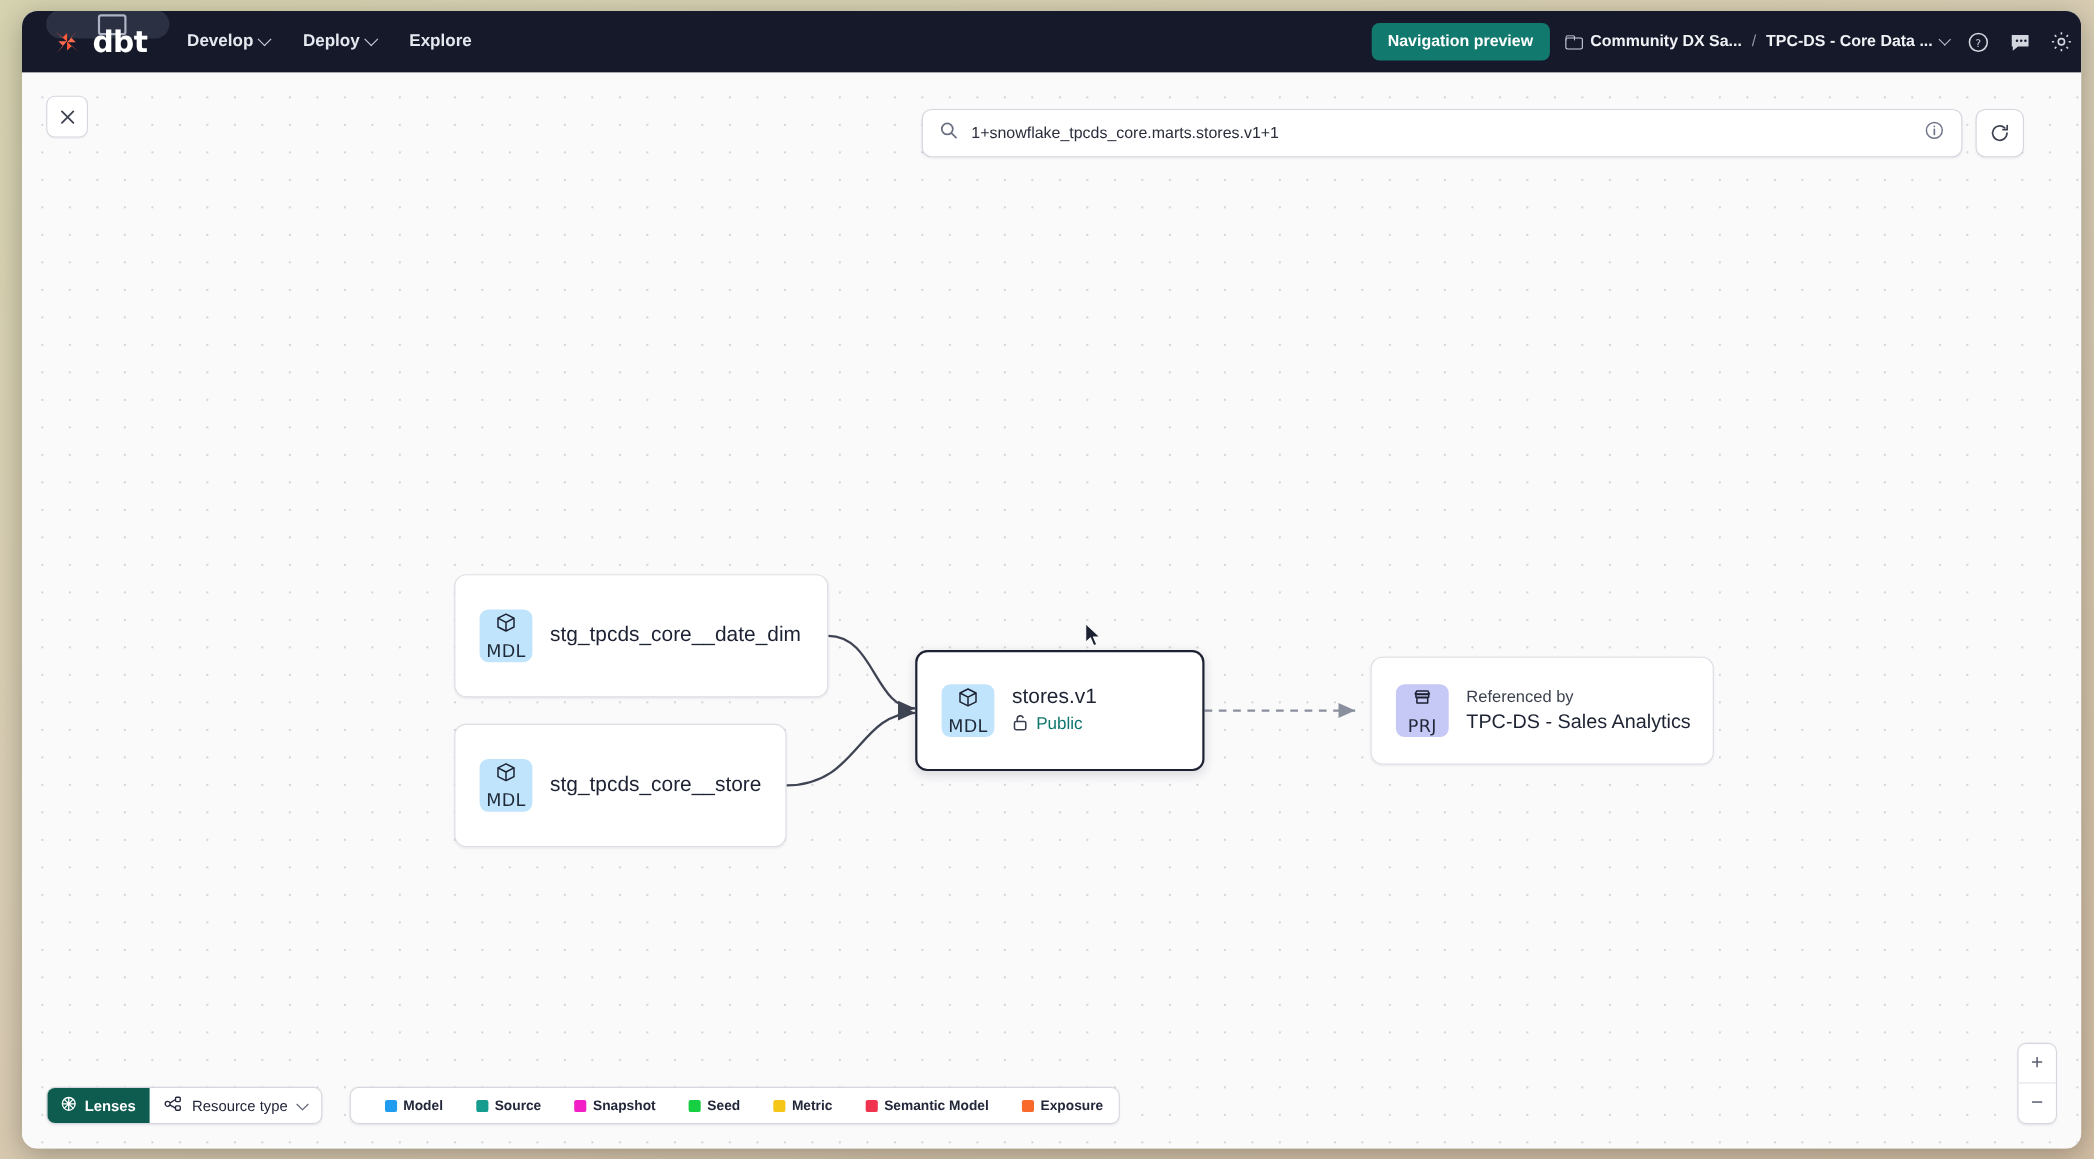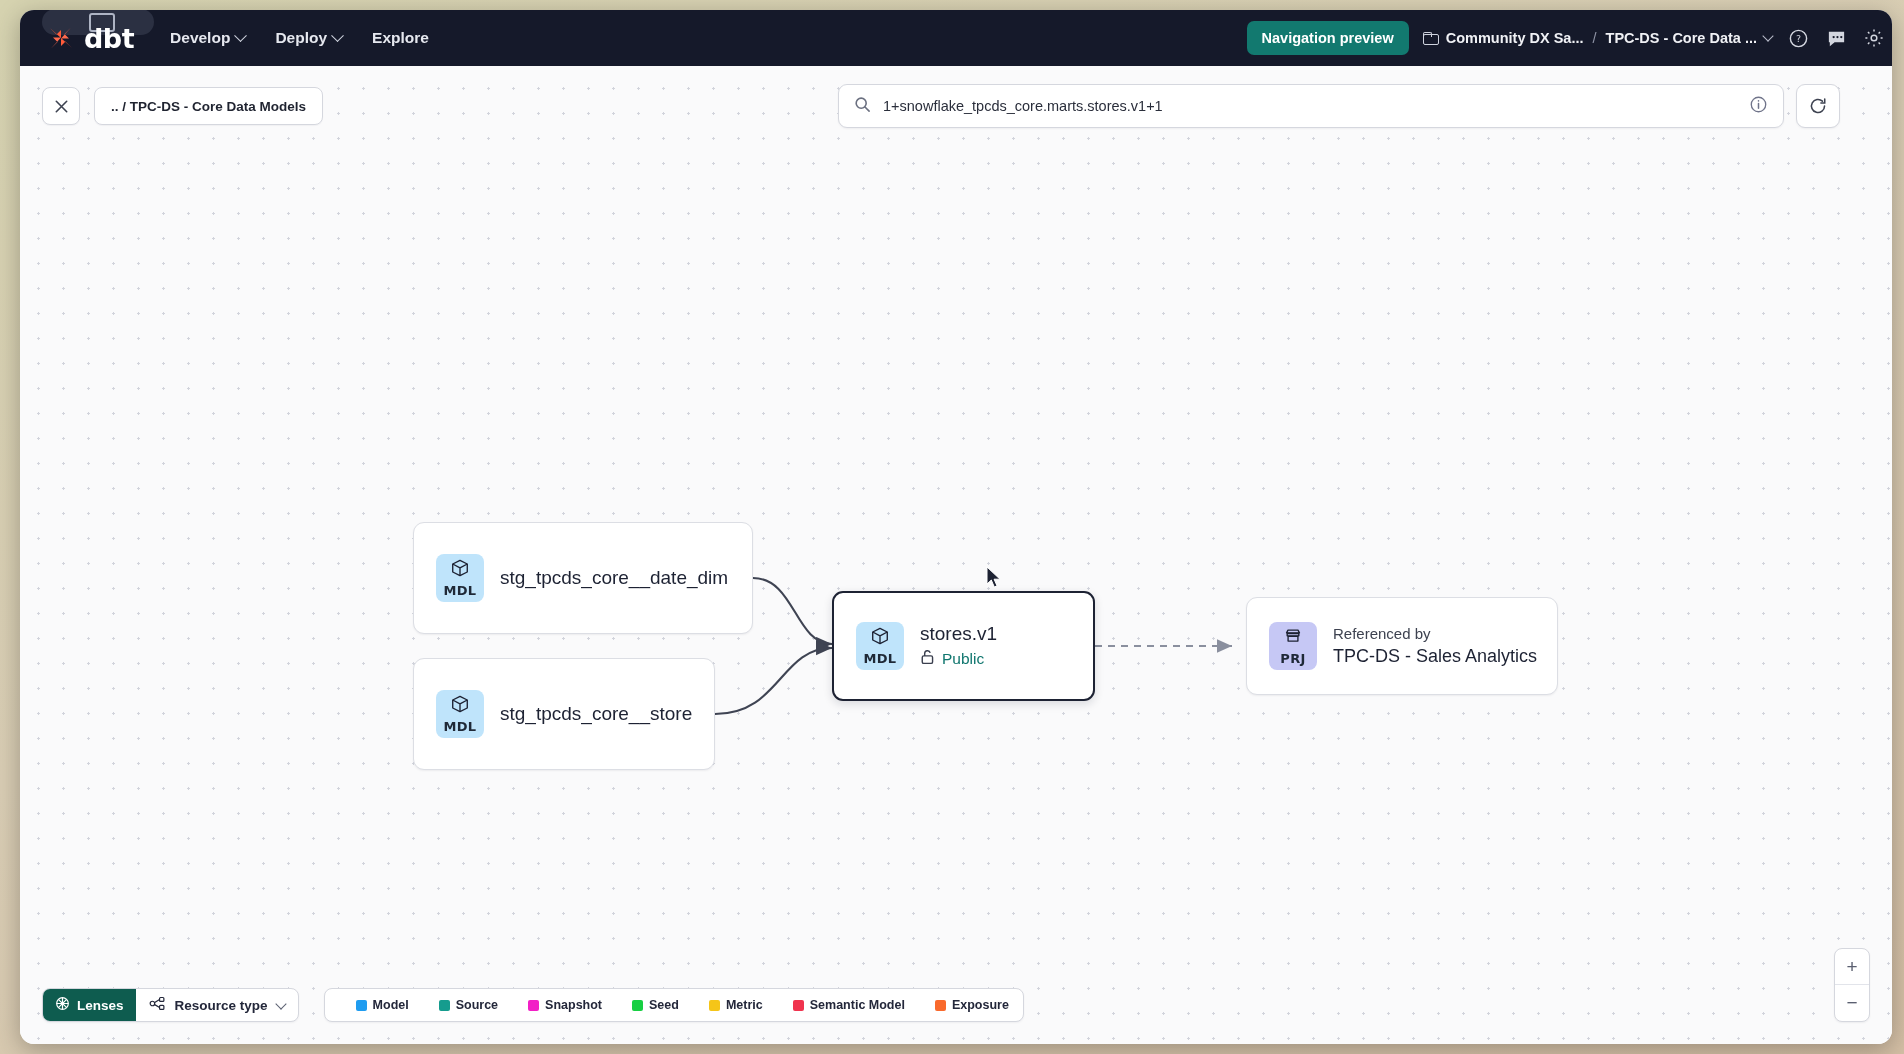--- a/index.html
+++ b/index.html
@@ -88,21 +88,21 @@
     border-radius: 8px; display:flex; align-items:center; justify-content:center;
     cursor:pointer; box-shadow: 0 1px 1px rgba(16,24,40,.04);
   }
   .path-pill {
     margin-left: 14px; height: 38px; background: #fff; border: 1px solid #d5d7de;
     border-radius: 8px; display:flex; align-items:center; padding: 0 16px;
     font-size: 13.5px; font-weight: 700; color: #1f2330; cursor:pointer;
     box-shadow: 0 1px 1px rgba(16,24,40,.04);
   }
   .search-wrap {
-    position:absolute; left: 818px; top: 0; width: 1002px; height: 44px; display:flex; align-items:center; gap: 12px;
+    position:absolute; left: 818px; top: 15px; width: 1002px; height: 44px; display:flex; align-items:center; gap: 12px;
   }
   .search-box {
     flex: 1; height: 44px; background: #fff; border: 1px solid #d5d7de; border-radius: 9px;
     display:flex; align-items:center; gap: 12px; padding: 0 15px;
     box-shadow: 0 1px 2px rgba(16,24,40,.05);
   }
   .search-val { font-size: 14.5px; color: #2a2e3b; font-family: "Liberation Sans", sans-serif; flex:1;
     background:transparent; border:none; outline:none; }
   .refresh-btn {
     width: 44px; height: 44px; background: #fff; border: 1px solid #d5d7de; border-radius: 9px;
@@ -117,37 +117,37 @@
     padding: 0 22px; cursor: pointer;
     box-shadow: 0 1px 2px rgba(16,24,40,.06);
   }
   .node.selected { border: 2.5px solid #1d2233; box-shadow: 0 3px 10px rgba(16,24,40,.14); }
   .badge {
     width: 48px; height: 48px; border-radius: 8px; flex: none;
     display:flex; flex-direction: column; align-items:center; justify-content:center; gap: 1px;
   }
   .badge.mdl { background: #bfe4fb; }
   .badge.prj { background: #c6c8f5; }
-  .badge-txt { font-size: 13px; font-weight: 700; letter-spacing: .3px; color: #1f2937; font-family: "DejaVu Sans", sans-serif;}
+  .badge-txt { font-size: 16px; font-weight: 400; letter-spacing: .3px; color: #1f2937; font-family: "DejaVu Sans", sans-serif;}
   .node-title { font-size: 19px; color: #1d2233; white-space: nowrap; }
   .node-stack { display: flex; flex-direction: column; gap: 4px; }
   .node-sub { display:flex; align-items:center; gap: 7px; font-size: 15.5px; color: #0f766e; }
   .node-kicker { font-size: 15px; color: #3d4250; }
   .node-strong { font-size: 18px; color: #1d2233; white-space: nowrap; }
 
   
   .bottom-row { position: absolute; left: 22px; bottom: 22px; display: flex; align-items: center; gap: 25px; }
   .lens-group {
     height: 34px; display:flex; align-items:stretch; border:1px solid #d5d7de; border-radius: 8px;
     overflow:hidden; background:#fff; box-shadow: 0 1px 2px rgba(16,24,40,.05);
   }
   .lens-btn { background:#0e5c4f; color:#fff; display:flex; align-items:center; gap:7px;
     padding: 0 12px; font-size: 13.5px; font-weight: 700; cursor:pointer; }
   .restype-btn { display:flex; align-items:center; gap:9px; padding: 0 13px; font-size: 13.5px;
-    color:#23273a; font-weight:700; cursor:pointer; }
+    color:#23273a; font-weight:400; cursor:pointer; }
   .legend {
     height: 34px; background:#fff; border:1px solid #d5d7de; border-radius:8px;
     display:flex; align-items:center; gap: 13px; padding: 0 14px;
     box-shadow: 0 1px 2px rgba(16,24,40,.05);
   }
   .leg-item { display:flex; align-items:center; gap:6px; font-size: 12.5px; font-weight:700; color:#23273a;padding-left:17px; }
   .leg-sw { width: 11px; height: 11px; border-radius: 2px; flex:none; }
 
   .zoom-ctl {
     position:absolute; right: 22px; bottom: 22px; width: 36px;
@@ -234,21 +234,20 @@
   </div>
 
   <div id="canvas">
 
     <div class="tool-row">
       <div class="sq-btn">
         <svg width="17" height="17" viewBox="0 0 18 18" stroke="#3d4250" stroke-width="1.7" stroke-linecap="round">
           <path d="M3.5 3.5 14.5 14.5M14.5 3.5 3.5 14.5"></path>
         </svg>
       </div>
-      <div class="path-pill">.. / TPC-DS - Core Data Models</div>
 
       <div class="search-wrap">
         <div class="search-box">
           <span>
             <svg width="17" height="17" viewBox="0 0 18 18" fill="none" stroke="#6b7080" stroke-width="1.7">
               <circle cx="7.6" cy="7.6" r="5.3"></circle>
                   <path d="M11.6 11.6 16 16" stroke-linecap="round"></path>
             </svg>
           </span>
           <input class="search-val" spellcheck="false" value="1+snowflake_tpcds_core.marts.stores.v1+1" style="">

